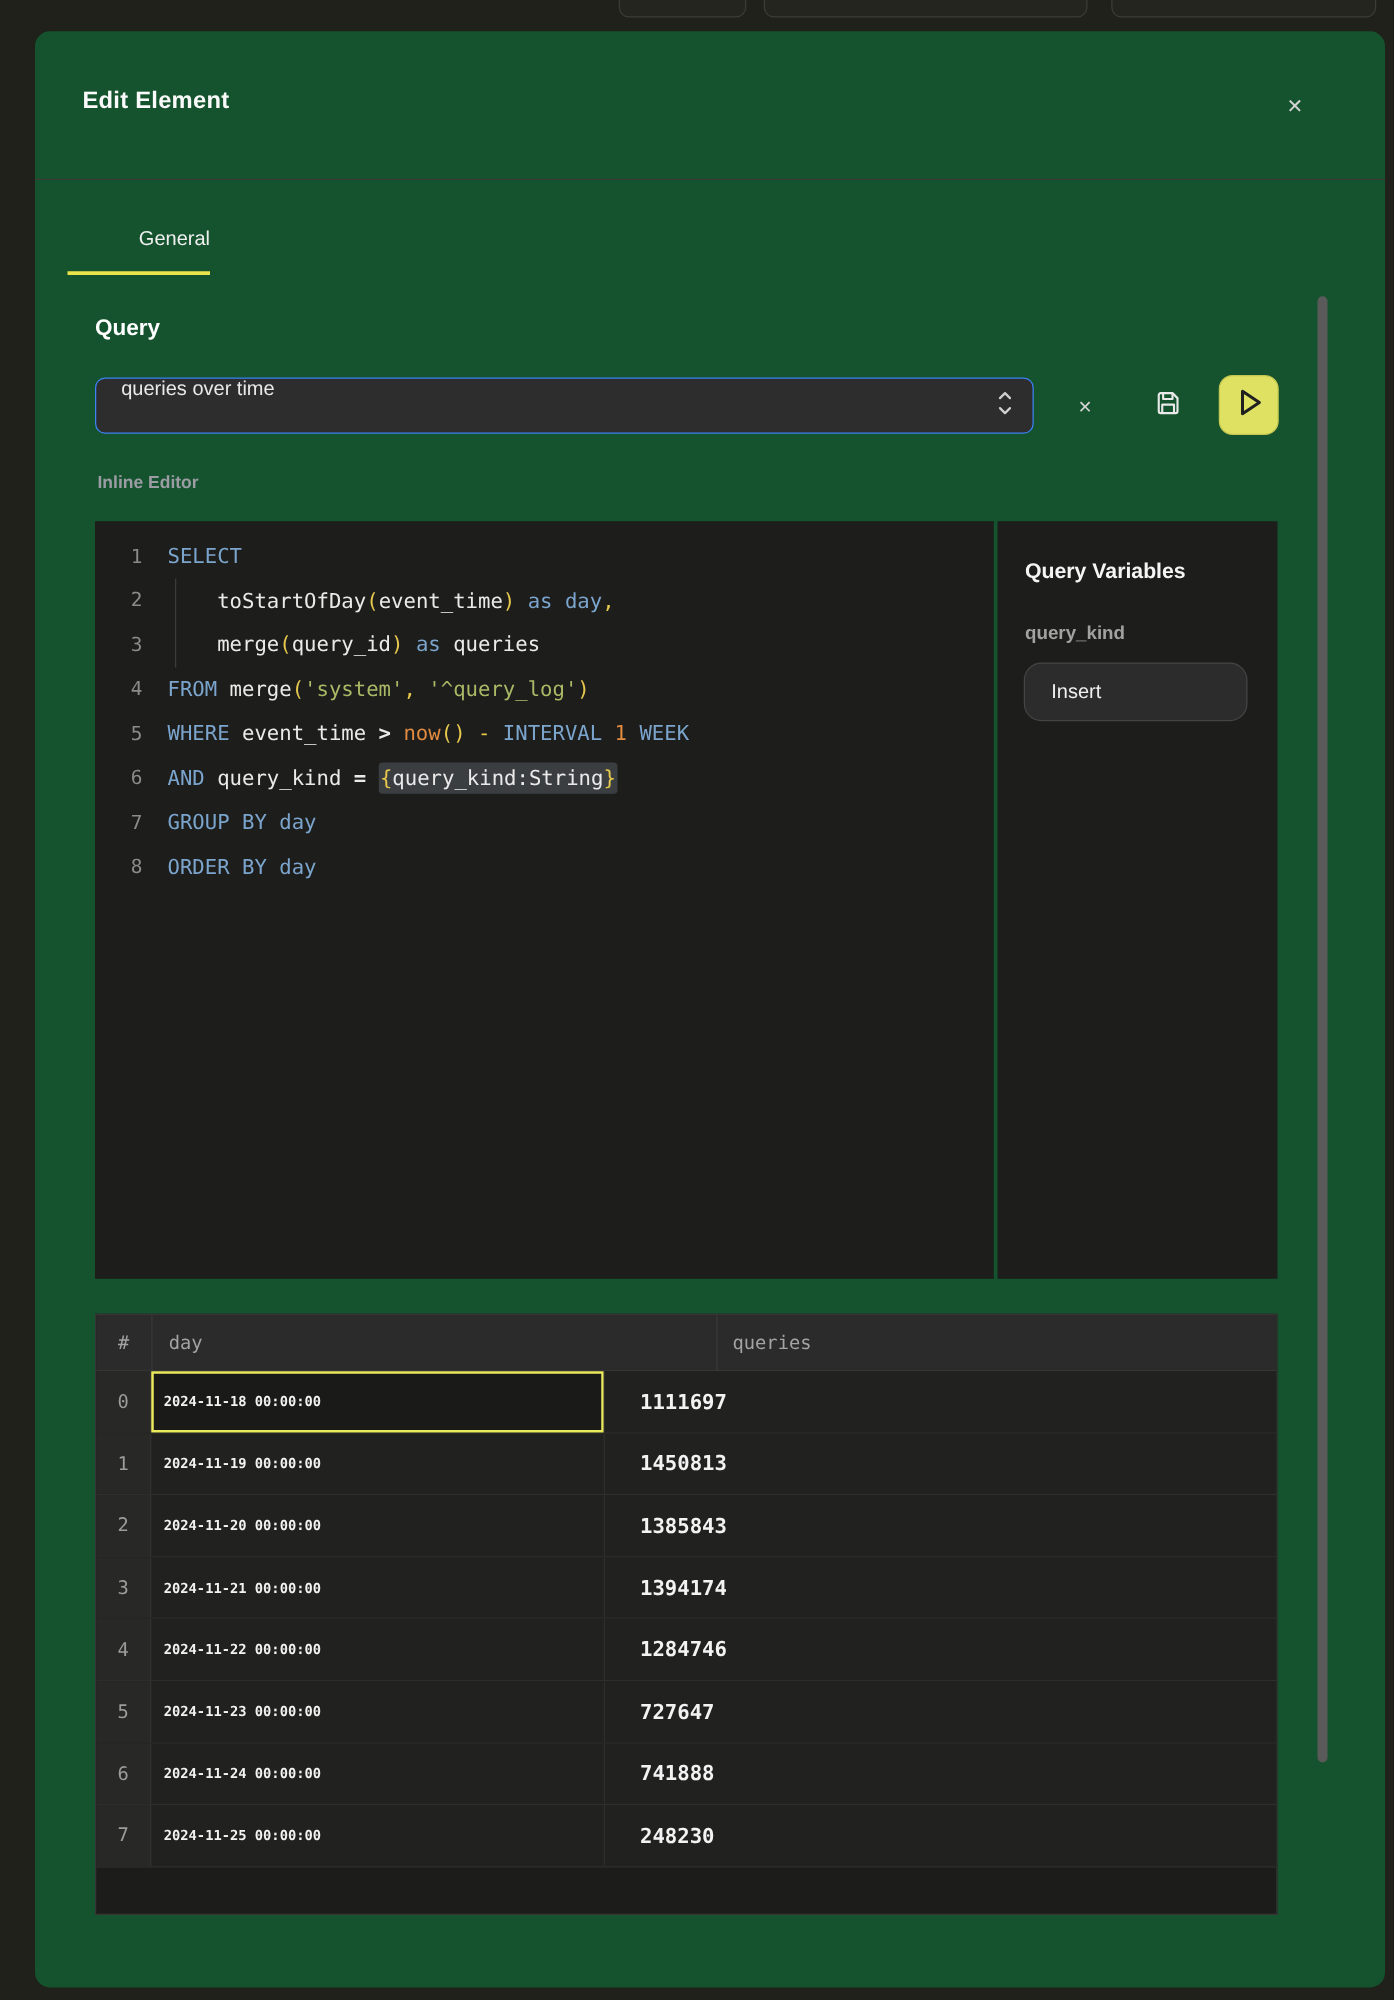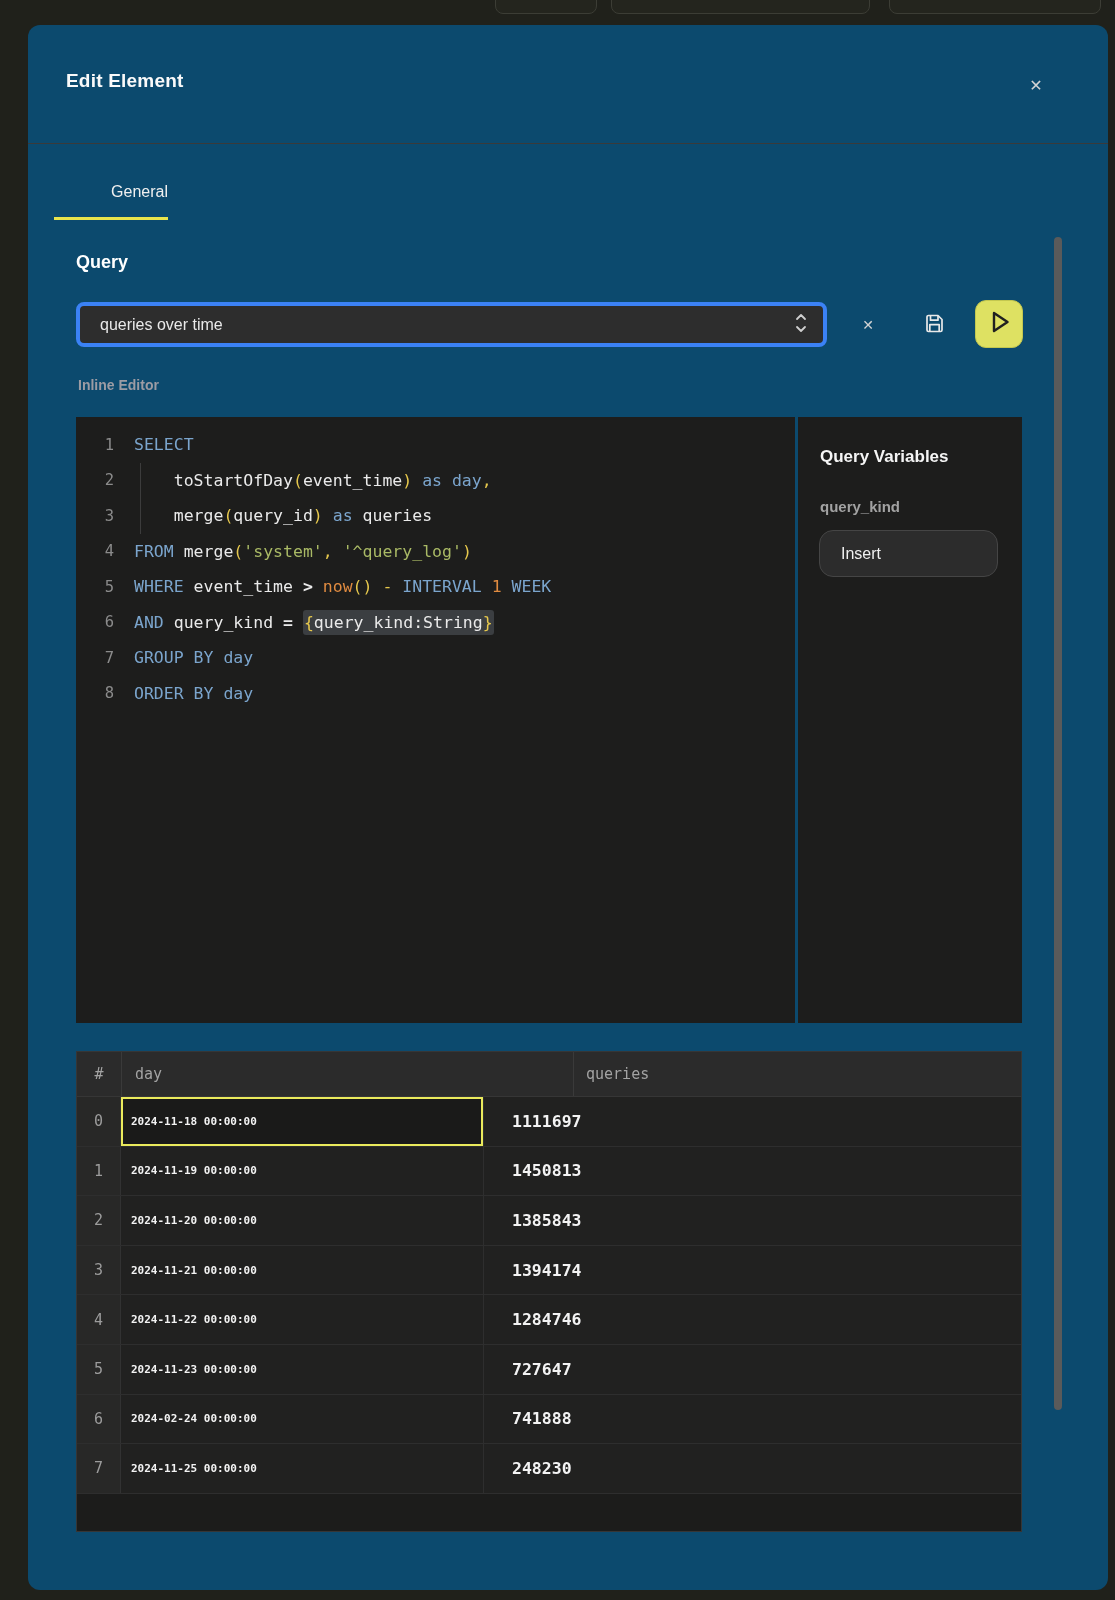--- a/index.html
+++ b/index.html
@@ -3,33 +3,33 @@
 <meta charset="utf-8">
 <style>
   html,body{margin:0;padding:0;background:#101010;}
   .screen{position:relative;width:1115px;height:1600px;background:#20211b;overflow:hidden;
           font-family:"Liberation Sans",sans-serif;-webkit-font-smoothing:antialiased;}
 
   
   .bg-btn{position:absolute;top:-16px;height:28px;background:#24251e;border:1px solid #3c3d35;border-radius:8px;}
 
   
-  .modal{position:absolute;left:28px;top:25px;width:1080px;height:1565px;background:#0c4a6e;border-radius:12px;}
+  .modal{position:absolute;left:28px;top:25px;width:1080px;height:1565px;background:#14532d;border-radius:12px;}
   .modal-title{position:absolute;left:38px;top:45px;font-size:19px;font-weight:600;color:#fafafa;letter-spacing:.2px;}
   .modal-close{position:absolute;left:994px;top:46px;width:28px;height:28px;color:#d4d4d4;font-size:16px;
                display:flex;align-items:center;justify-content:center;cursor:pointer;}
   .header-divider{position:absolute;left:0;top:118px;width:100%;height:1px;background:#3a3a3a;}
 
   .tab{position:absolute;left:26px;top:158px;width:114px;text-align:right;color:#f0f0f0;font-size:16px;
        font-weight:500;padding-bottom:16px;border-bottom:3px solid #e9e44c;cursor:pointer;}
 
   .query-heading{position:absolute;left:48px;top:227px;font-size:18px;font-weight:700;color:#ffffff;}
 
   .query-select{position:absolute;left:48px;top:277px;width:751px;height:45px;background:#2d2d2d;
-                border:4px solid #3b82f6;border-radius:8px;box-sizing:border-box;display:flex;align-items:center;
+                border:1px solid #3b82f6;border-radius:8px;box-sizing:border-box;display:flex;
                 padding-left:20px;color:#e9e9e9;font-size:16px;cursor:pointer;}
   .select-chevron{position:absolute;right:16px;top:50%;transform:translateY(-50%);}
 
   .icon-btn{position:absolute;width:28px;height:28px;display:flex;align-items:center;justify-content:center;cursor:pointer;}
   .clear-btn{left:826px;top:286px;color:#d4d4d4;font-size:14px;}
   .save-btn{left:892px;top:286px;}
   .run-btn{position:absolute;left:947px;top:275px;width:48px;height:48px;background:#dee162;border:1px solid #c3c74f;
            border-radius:11px;box-sizing:border-box;display:flex;align-items:center;justify-content:center;cursor:pointer;}
 
   .inline-label{position:absolute;left:50px;top:352px;font-size:14px;font-weight:600;color:#9c9ca4;}
@@ -210,21 +210,21 @@
             <div class="rt-day">2024-11-22 00:00:00</div>
             <div class="rt-q">1284746</div>
           </div>
           <div class="rt-row">
             <div class="rt-idx">5</div>
             <div class="rt-day">2024-11-23 00:00:00</div>
             <div class="rt-q">727647</div>
           </div>
           <div class="rt-row">
             <div class="rt-idx">6</div>
-            <div class="rt-day">2024-02-24 00:00:00</div>
+            <div class="rt-day">2024-11-24 00:00:00</div>
             <div class="rt-q">741888</div>
           </div>
           <div class="rt-row">
             <div class="rt-idx">7</div>
             <div class="rt-day">2024-11-25 00:00:00</div>
             <div class="rt-q">248230</div>
           </div>
         </div>
     </div>
 

